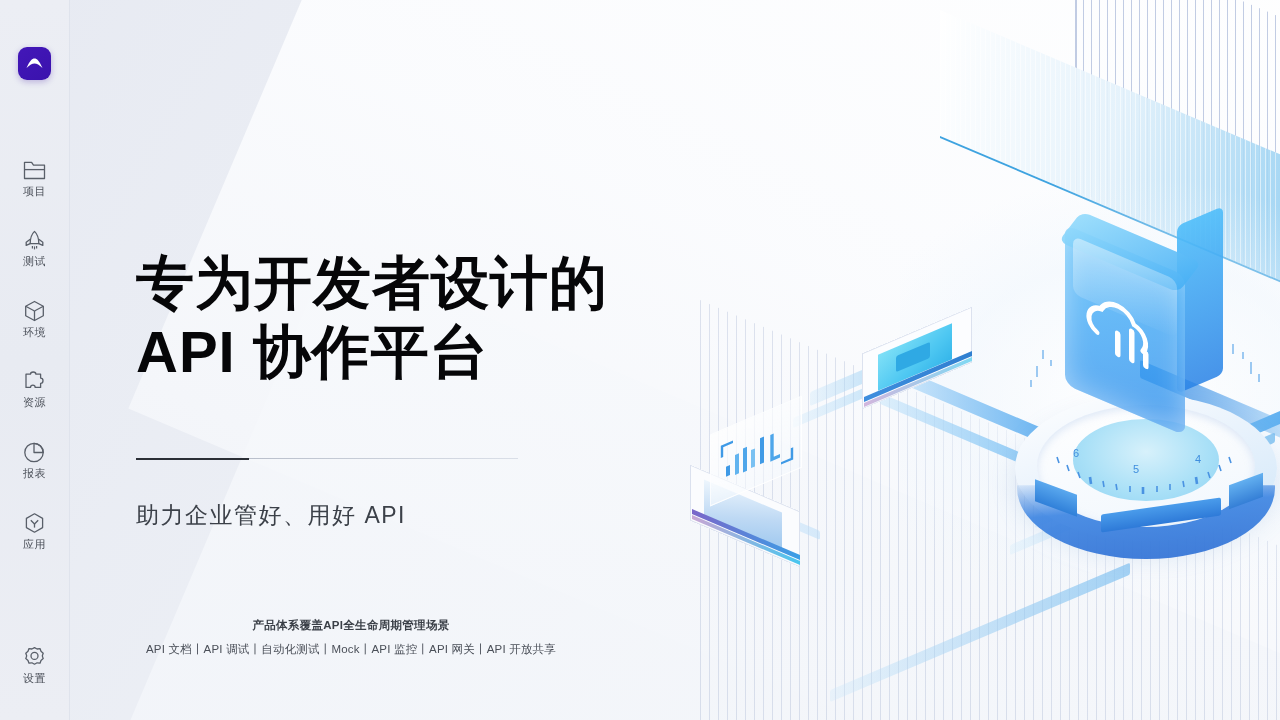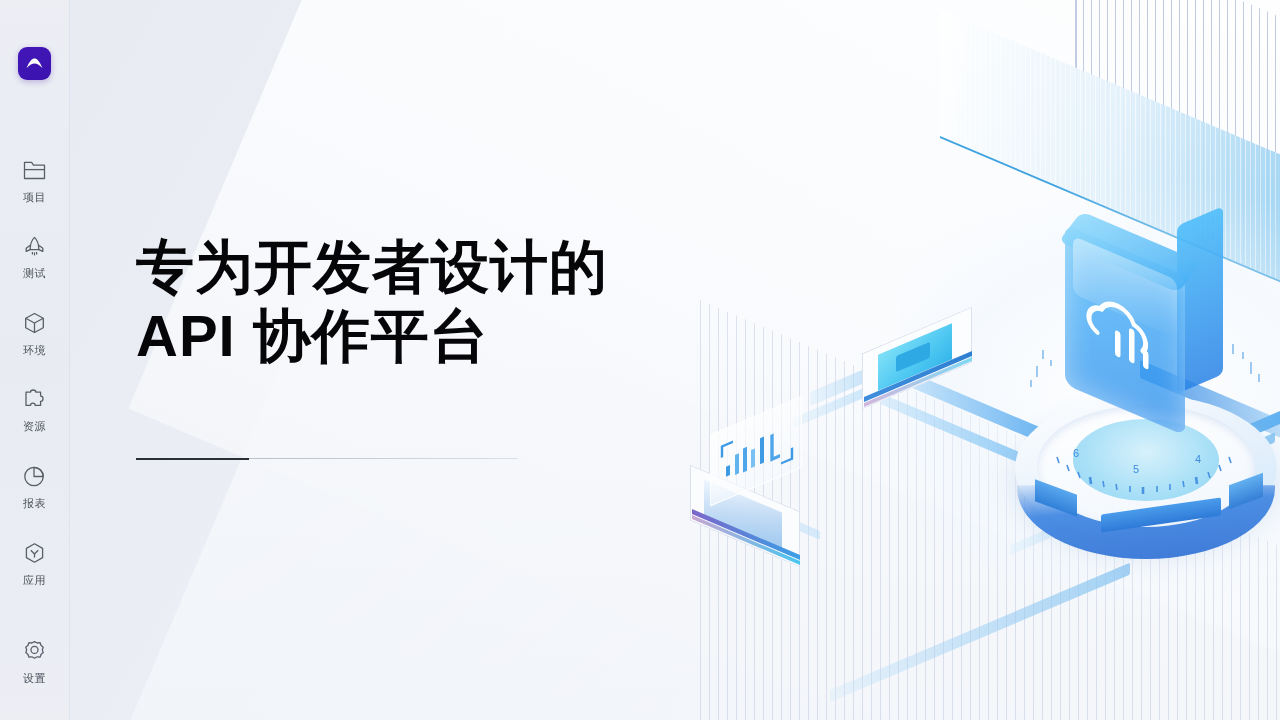--- a/index.html
+++ b/index.html
@@ -19,21 +19,21 @@
     display:flex; flex-direction:column; align-items:center; z-index:40;
   }
   .logo {
     width:33px; height:33px; border-radius:9px;
     background:linear-gradient(145deg,#4317b8 0%,#3a12ad 100%);
     margin-top:47px; display:flex; align-items:center; justify-content:center;
     box-shadow:0 2px 6px rgba(60,20,160,.28); cursor:pointer; flex:none;
   }
   .nav { margin-top:80px; display:flex; flex-direction:column; align-items:center; gap:33px; }
   .nav-item { width:56px; display:flex; flex-direction:column; align-items:center;
-              gap:11px; cursor:pointer; }
+              gap:5px; cursor:pointer; }
   .nav-item svg { display:block; }
   .nav-label { font-size:11px; color:#4a4f58; letter-spacing:.5px; line-height:1; }
   .nav-bottom { margin-top:auto; margin-bottom:36px; }
 
   
   .bg-layer { position:absolute; inset:0; overflow:hidden; z-index:1; }
   .diag-plane {
     position:absolute; left:480px; top:-420px; width:1500px; height:900px;
     background:linear-gradient(180deg,#ffffff 0%,#fbfcfe 55%,#f4f6fa 100%);
     transform:rotate(23deg); transform-origin:0 0; opacity:.95;
@@ -214,21 +214,21 @@
     transform:skewY(23deg); border-radius:8px;
   }
   .cube .icon { position:absolute; left:12px; top:72px; transform:skewY(23deg); }
 
   
   .spark { position:absolute; background:#5fa8ea; opacity:.6; }
 
   
   .hero { position:absolute; left:136px; top:0; width:620px; height:720px; z-index:30; }
   .headline {
-    position:absolute; top:232px; left:0; width:600px;
+    position:absolute; top:248px; left:0; width:600px;
     font-size:58px; font-weight:900; color:#060608; line-height:1.19;
     letter-spacing:1px; white-space:pre-line;
   }
   .hr-wrap { position:absolute; top:458px; left:0; width:382px; height:2px; }
   .hr-dark { position:absolute; left:0; top:0; width:113px; height:2px; background:#2b2f36; }
   .hr-light { position:absolute; left:113px; top:0; width:269px; height:1px;
               background:linear-gradient(90deg,#b9bfcb,#dadfe8); }
   .subtitle {
     position:absolute; top:500px; left:0;
     font-size:23px; color:#3c4149; letter-spacing:1.5px; font-weight:400;
@@ -428,16 +428,21 @@
 
   <section class="hero">
     <h1 class="headline">专为开发者设计的
 API 协作平台</h1>
 
     <div class="hr-wrap">
       <div class="hr-dark"></div>
       <div class="hr-light"></div>
     </div>
 
-
+    <p class="subtitle">助力企业管好、用好 API</p>
+
+    <div class="footer">
+      <div class="footer-title">产品体系覆盖API全生命周期管理场景</div>
+      <div class="footer-list">API 文档丨API 调试丨自动化测试丨Mock丨API 监控丨API 网关丨API 开放共享</div>
+    </div>
   </section>
 
 </div>
 
 </body></html>

